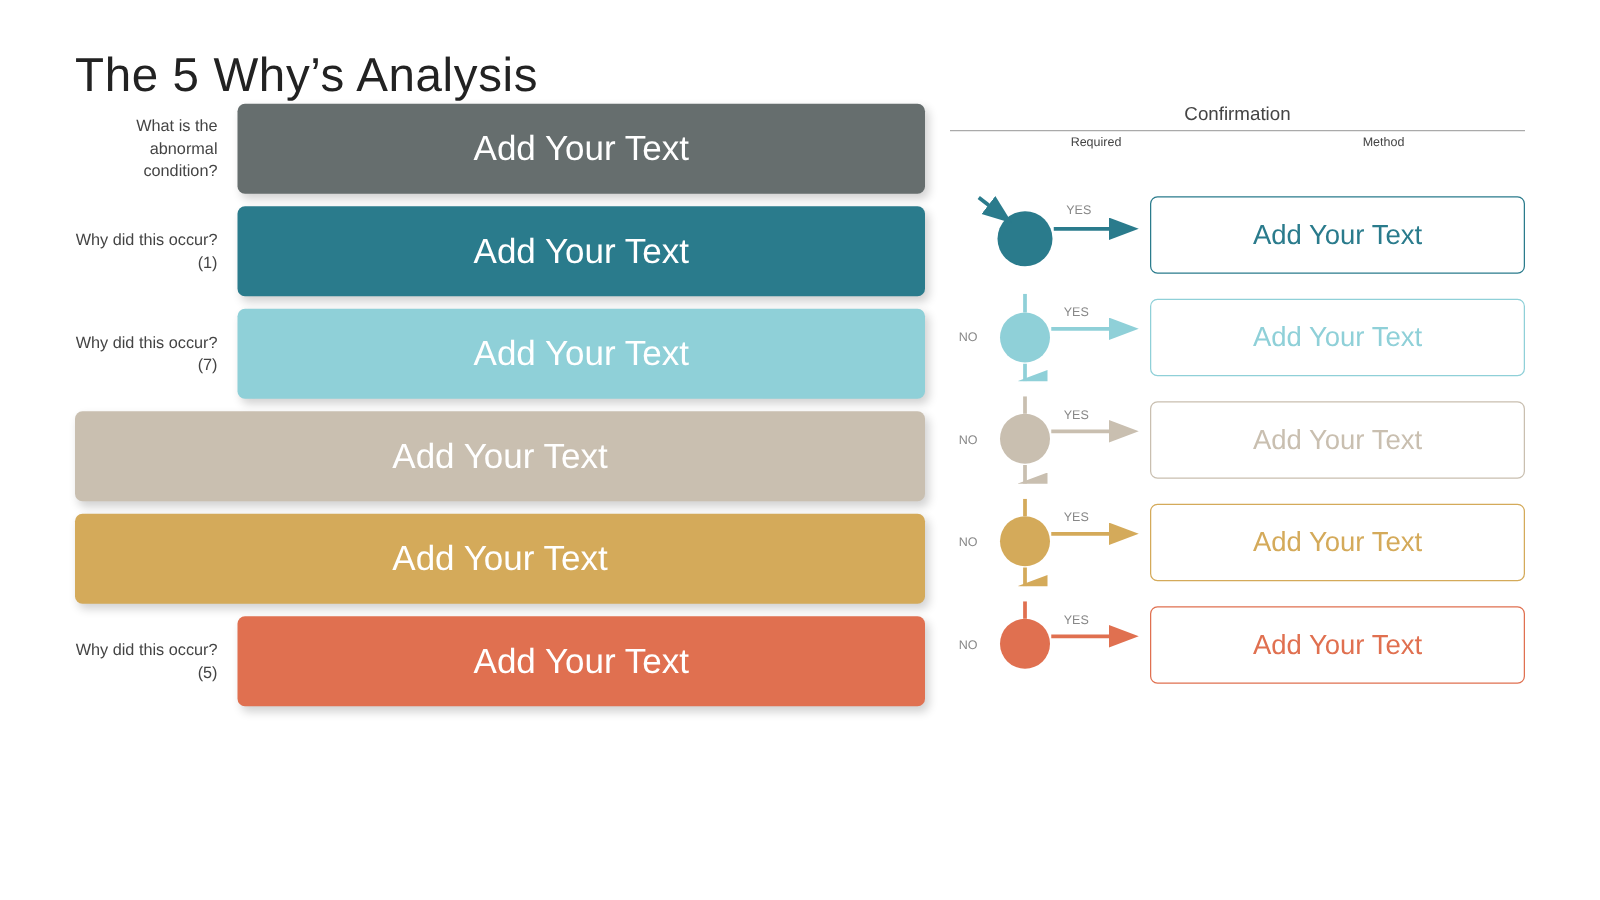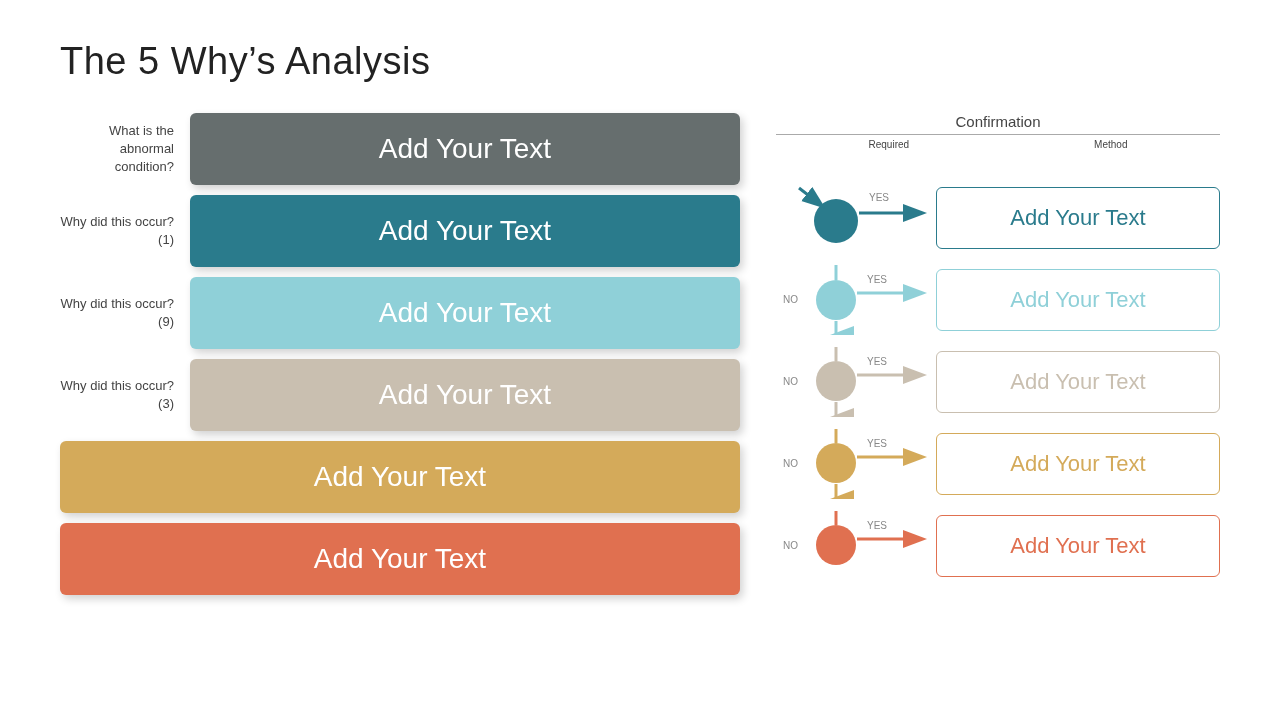--- a/index.html
+++ b/index.html
@@ -14,26 +14,25 @@
     .page {
       width: 1280px;
       height: 720px;
       padding: 40px 60px 30px 60px;
       position: relative;
     }
     h1 {
       font-size: 38px;
       font-weight: 400;
       color: #222;
-      margin-bottom: 30px;
       letter-spacing: 0.5px;
     }
     .content-area {
       display: flex;
-      gap: 16px;
+      gap: 0;
       width: 100%;
     }
     
     .left-side {
       width: 680px;
       flex-shrink: 0;
       display: flex;
       flex-direction: column;
       gap: 0;
     }
@@ -159,40 +158,40 @@
       </div>
 
       <div class="row">
         <div class="row-label">Why did this occur? (1)</div>
         <div class="main-box teal">
           <span>Add Your Text</span>
         </div>
       </div>
 
       <div class="row">
-        <div class="row-label">Why did this occur? (9)</div>
+        <div class="row-label">Why did this occur? (7)</div>
         <div class="main-box lt-blue">
           <span>Add Your Text</span>
         </div>
       </div>
 
       <div class="row">
-        <div class="row-label">Why did this occur? (3)</div>
         <div class="main-box beige">
           <span>Add Your Text</span>
         </div>
       </div>
 
       <div class="row">
         <div class="main-box yellow">
           <span>Add Your Text</span>
         </div>
       </div>
 
       <div class="row">
+        <div class="row-label">Why did this occur? (5)</div>
         <div class="main-box orange">
           <span>Add Your Text</span>
         </div>
       </div>
     </div>
 
     <div class="right-side">
       <div class="confirmation-header">
         <div class="confirmation-title">Confirmation</div>
         <hr class="confirmation-divider">

